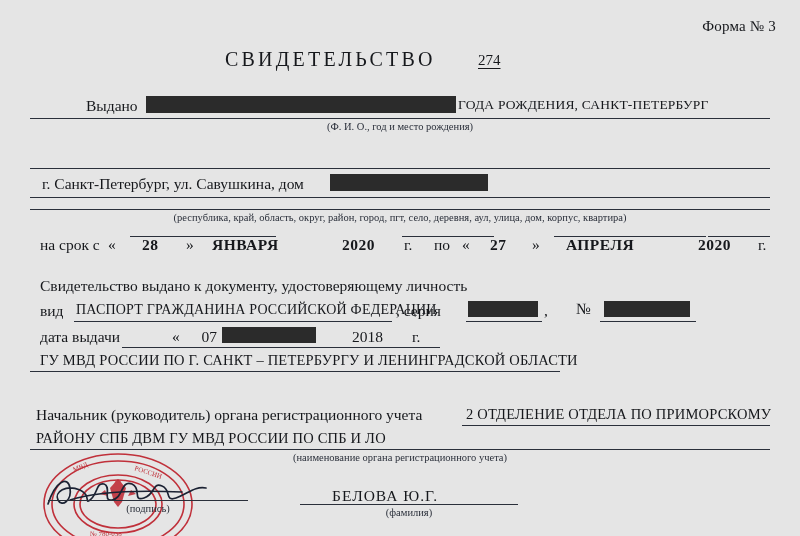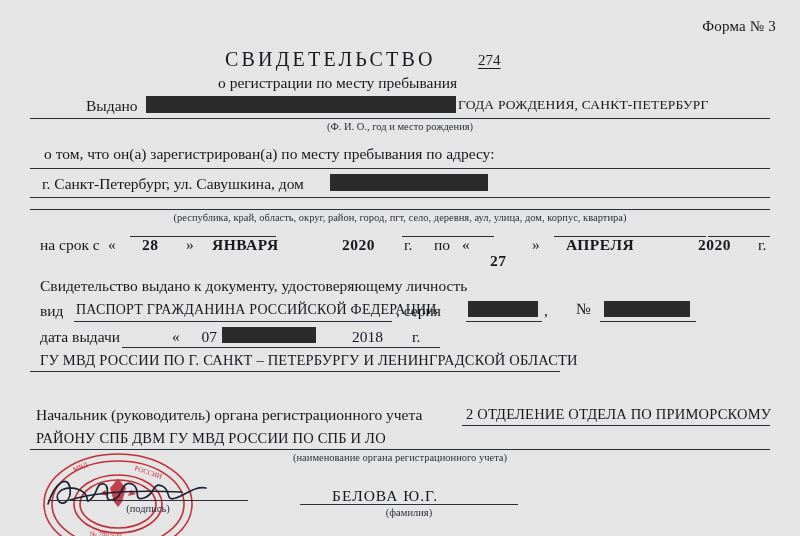--- a/index.html
+++ b/index.html
@@ -131,48 +131,46 @@
 </style>
 </head>
 <body>
 
 <div class="page">
 
   <div class="abs" id="form-no">Форма № 3</div>
 
   <div class="abs" id="title">СВИДЕТЕЛЬСТВО</div>
   <div class="abs" id="title-number">274</div>
-  <div class="abs" id="subtitle">о регистрации по месту пребывания</div>
 
   <div class="abs" id="lbl-vydano">Выдано</div>
   <div class="abs redact" id="redact-fio"></div>
   <div class="abs" id="txt-birth">ГОДА РОЖДЕНИЯ, САНКТ-ПЕТЕРБУРГ</div>
   <div class="abs rule" id="rule-1"></div>
   <div class="abs small-caption" id="cap-1">(Ф. И. О., год и место рождения)</div>
 
-  <div class="abs" id="line-otom">о том, что он(а) зарегистрирован(а) по месту пребывания по адресу:</div>
   <div class="abs rule" id="rule-2"></div>
 
   <div class="abs" id="addr">г. Санкт-Петербург, ул. Савушкина, дом</div>
   <div class="abs redact" id="redact-addr"></div>
   <div class="abs rule" id="rule-3"></div>
   <div class="abs rule" id="rule-4"></div>
   <div class="abs small-caption" id="cap-2">(республика, край, область, округ, район, город, пгт, село, деревня, аул, улица, дом, корпус, квартира)</div>
 
   <div class="abs" id="term-row">
     <span class="seg" style="left:0;top:0;">на срок с</span>
     <span class="seg" style="left:68px;top:0;">«</span>
     <span class="seg bold-val" style="left:102px;top:0;">28</span>
     <span class="seg" style="left:146px;top:0;">»</span>
     <span class="seg bold-val" style="left:172px;top:0;">ЯНВАРЯ</span>
     <span class="seg bold-val" style="left:302px;top:0;">2020</span>
     <span class="seg" style="left:364px;top:0;">г.</span>
     <span class="seg" style="left:394px;top:0;">по</span>
     <span class="seg" style="left:422px;top:0;">«</span>
-    <span class="seg bold-val" style="left:450px;top:16px;">27</span>
+    <span class="seg bold-val" style="left:450px;top:0;">27</span>
     <span class="seg" style="left:492px;top:0;">»</span>
     <span class="seg bold-val" style="left:526px;top:0;">АПРЕЛЯ</span>
     <span class="seg bold-val" style="left:658px;top:0;">2020</span>
     <span class="seg" style="left:718px;top:0;">г.</span>
 
     <span class="uline" id="u1"></span>
     <span class="uline" id="u2"></span>
     <span class="uline" id="u3"></span>
     <span class="uline" id="u4"></span>
   </div>

